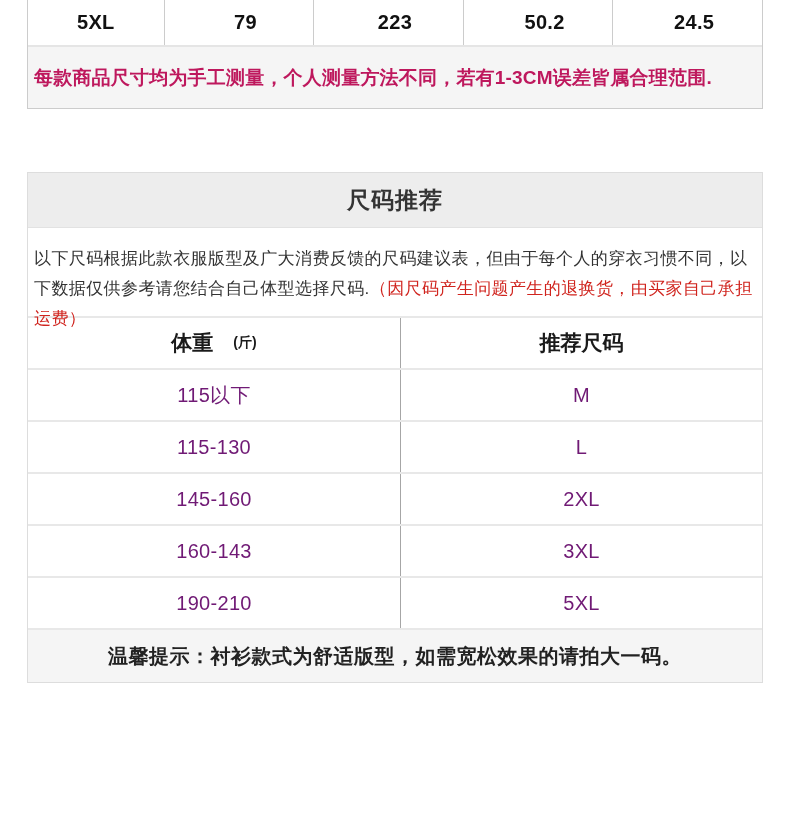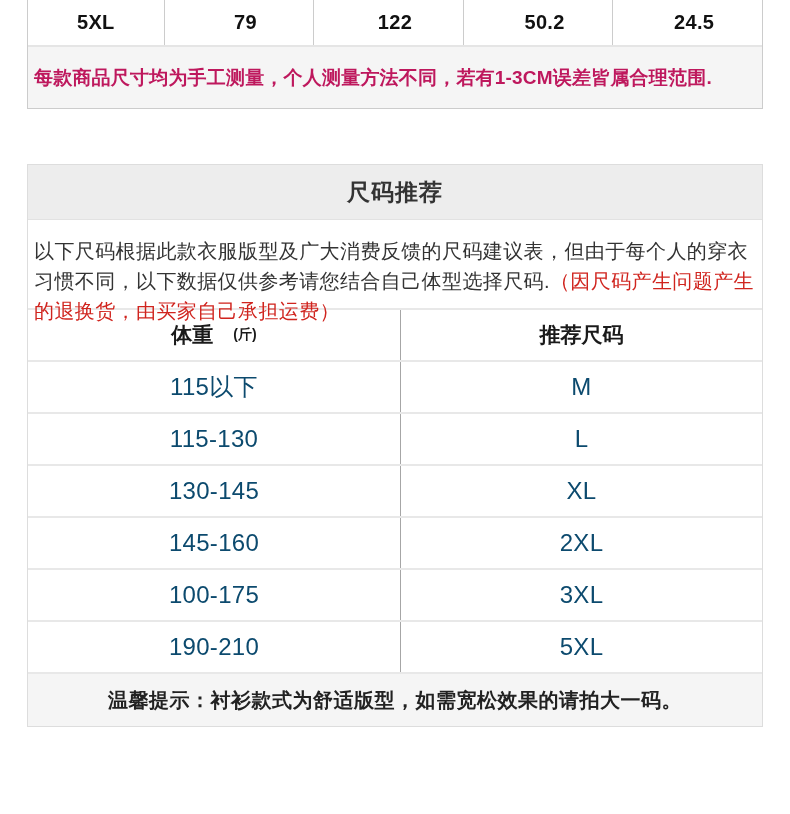--- a/index.html
+++ b/index.html
@@ -12,51 +12,51 @@
     border-left:1px solid #ccc; border-right:1px solid #ccc; }
   .m-row { display:flex; height:47px; border-bottom:2px solid #e5e5e5; background:#fff; }
   .m-cell { flex:1; display:flex; align-items:center; justify-content:center;
     font-size:20px; font-weight:700; color:#111; letter-spacing:0.3px; }
   .m-cell + .m-cell { border-left:1px solid #ccc;padding-left:13px; }
   .m-note { height:62px; background:#f5f5f5; border-bottom:1px solid #ccc;
     display:flex; align-items:center; padding:0 6px; font-size:19px; font-weight:600;
     color:#be185d; letter-spacing:0.2px; }
 
   
-  .size-block { position:absolute; top:164px; left:27px; width:736px;
+  .size-block { position:absolute; top:172px; left:27px; width:736px;
     border:1px solid #ddd; background:#fff; }
   .size-title { height:55px; background:#ededed; border-bottom:1px solid #e2e2e2;
     display:flex; align-items:center; justify-content:center;
     font-size:23px; font-weight:700; color:#333; letter-spacing:1px; }
-  .size-desc { height:88px; padding:16px 6px 0 6px; font-size:20px; line-height:30px;
+  .size-desc { height:88px; padding:16px 6px 0 6px; font-size:17px; line-height:30px;
     color:#333; font-weight:500; letter-spacing:0.4px; }
   .size-desc .red { color:#d0241e; }
 
   .s-row { display:flex; height:52px; border-top:2px solid #e8e8e8; background:#fff; }
   .s-col1 { width:373px; border-right:1px solid #a6a6a6; display:flex;
     align-items:center; justify-content:center;gap:19px; }
   .s-col2 { flex:1; display:flex; align-items:center; justify-content:center; }
   .s-head .s-col1, .s-head .s-col2 { font-size:21px; font-weight:700; color:#1a1a1a; }
   .s-head .unit { font-size:14px; font-weight:700; margin-left:1px; }
-  .s-data { font-size:24px; font-weight:500; color:#0c4a6e; letter-spacing:0.3px; }
+  .s-data { font-size:20px; font-weight:500; color:#701a75; letter-spacing:0.3px; }
 
   .size-tip { height:54px; background:#f5f5f5; border-top:2px solid #e8e8e8;
     display:flex; align-items:center; justify-content:center;
     font-size:20px; font-weight:700; color:#222; letter-spacing:0.5px; }
 </style>
 </head>
 <body>
 
 <div class="page">
 
   <div class="top-block">
     <div class="m-row">
       <div class="m-cell">5XL</div>
       <div class="m-cell">79</div>
-      <div class="m-cell">122</div>
+      <div class="m-cell">223</div>
       <div class="m-cell">50.2</div>
       <div class="m-cell">24.5</div>
     </div>
     <div class="m-note">每款商品尺寸均为手工测量，个人测量方法不同，若有1-3CM误差皆属合理范围.</div>
   </div>
 
   <div class="size-block">
     <div class="size-title">尺码推荐</div>
 
     <div class="size-desc"><span>以下尺码根据此款衣服版型及广大消费反馈的尺码建议表，但由于每个人的穿衣习惯不同，以下数据仅供参考请您结合自己体型选择尺码.</span><span class="red">（因尺码产生问题产生的退换货，由买家自己承担运费）</span></div>
@@ -71,29 +71,25 @@
 
     <div class="s-row">
       <div class="s-col1 s-data">115以下</div>
       <div class="s-col2 s-data">M</div>
     </div>
     <div class="s-row">
       <div class="s-col1 s-data">115-130</div>
       <div class="s-col2 s-data">L</div>
     </div>
     <div class="s-row">
-      <div class="s-col1 s-data">130-145</div>
-      <div class="s-col2 s-data">XL</div>
-    </div>
-    <div class="s-row">
       <div class="s-col1 s-data">145-160</div>
       <div class="s-col2 s-data">2XL</div>
     </div>
     <div class="s-row">
-      <div class="s-col1 s-data">100-175</div>
+      <div class="s-col1 s-data">160-143</div>
       <div class="s-col2 s-data">3XL</div>
     </div>
     <div class="s-row">
       <div class="s-col1 s-data">190-210</div>
       <div class="s-col2 s-data">5XL</div>
     </div>
 
     <div class="size-tip">温馨提示：衬衫款式为舒适版型，如需宽松效果的请拍大一码。</div>
   </div>
 

